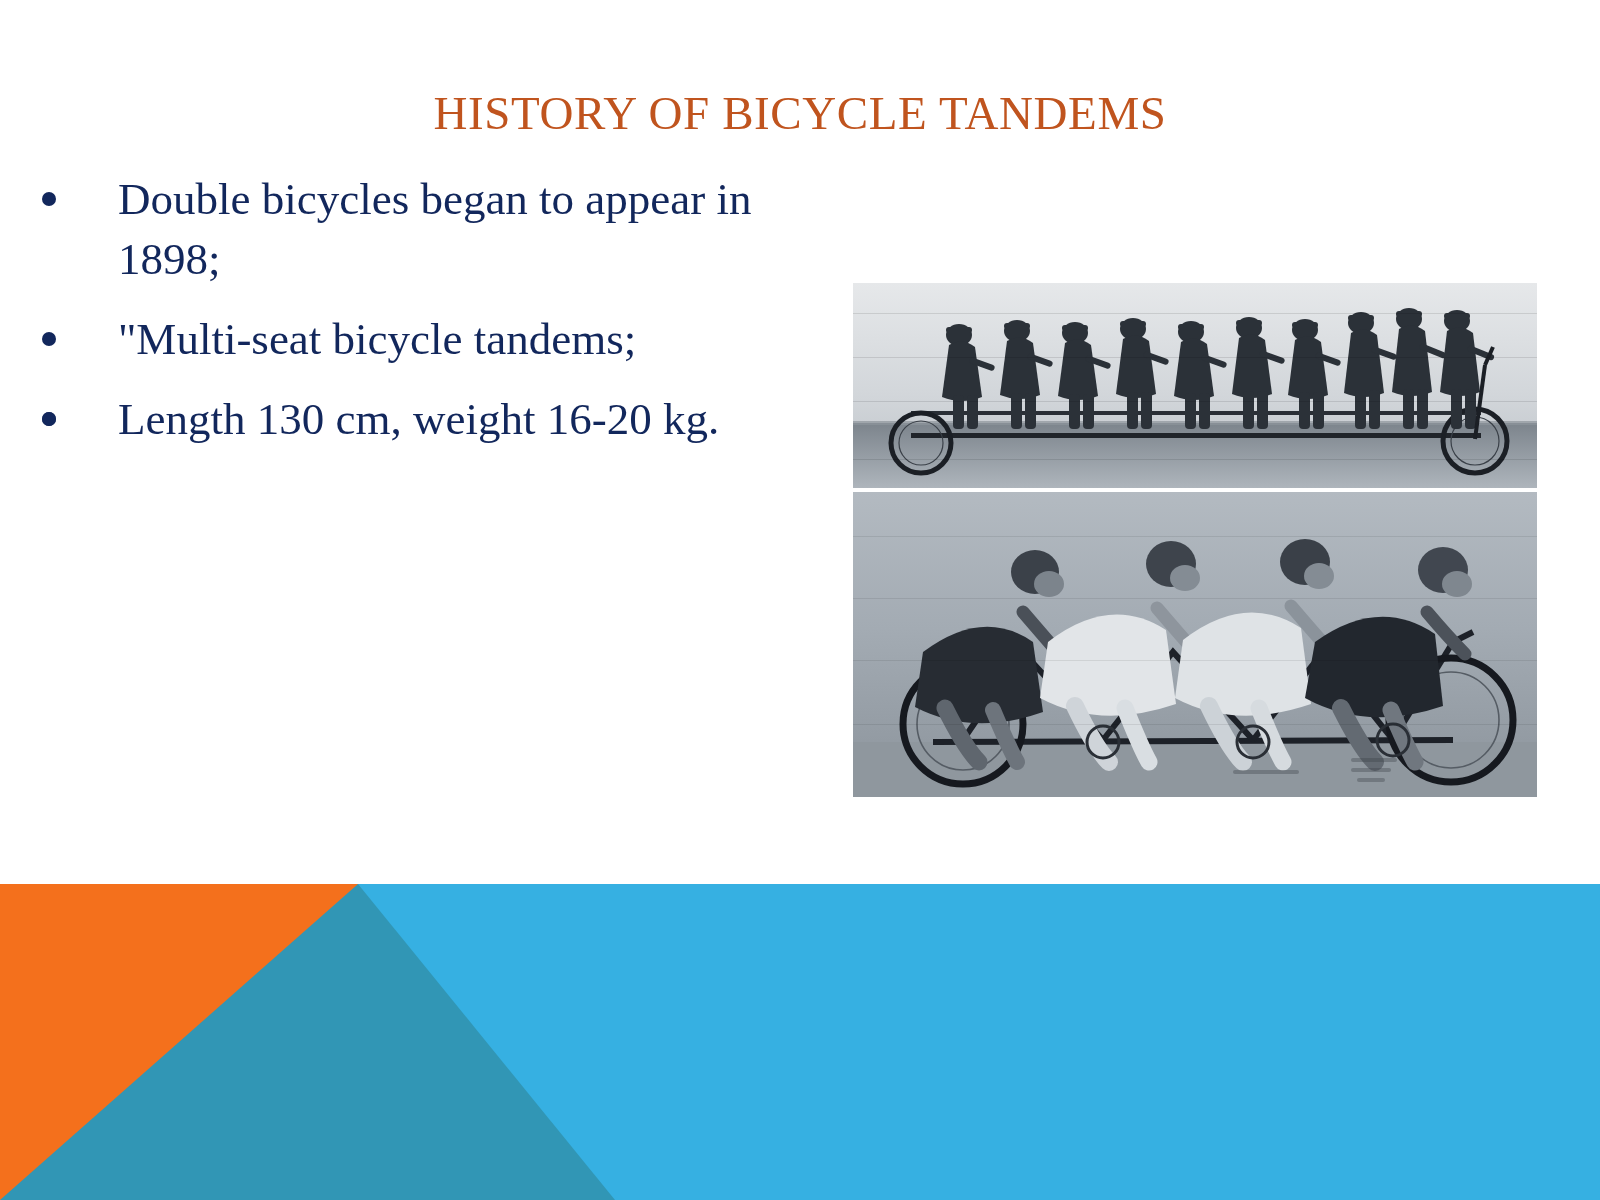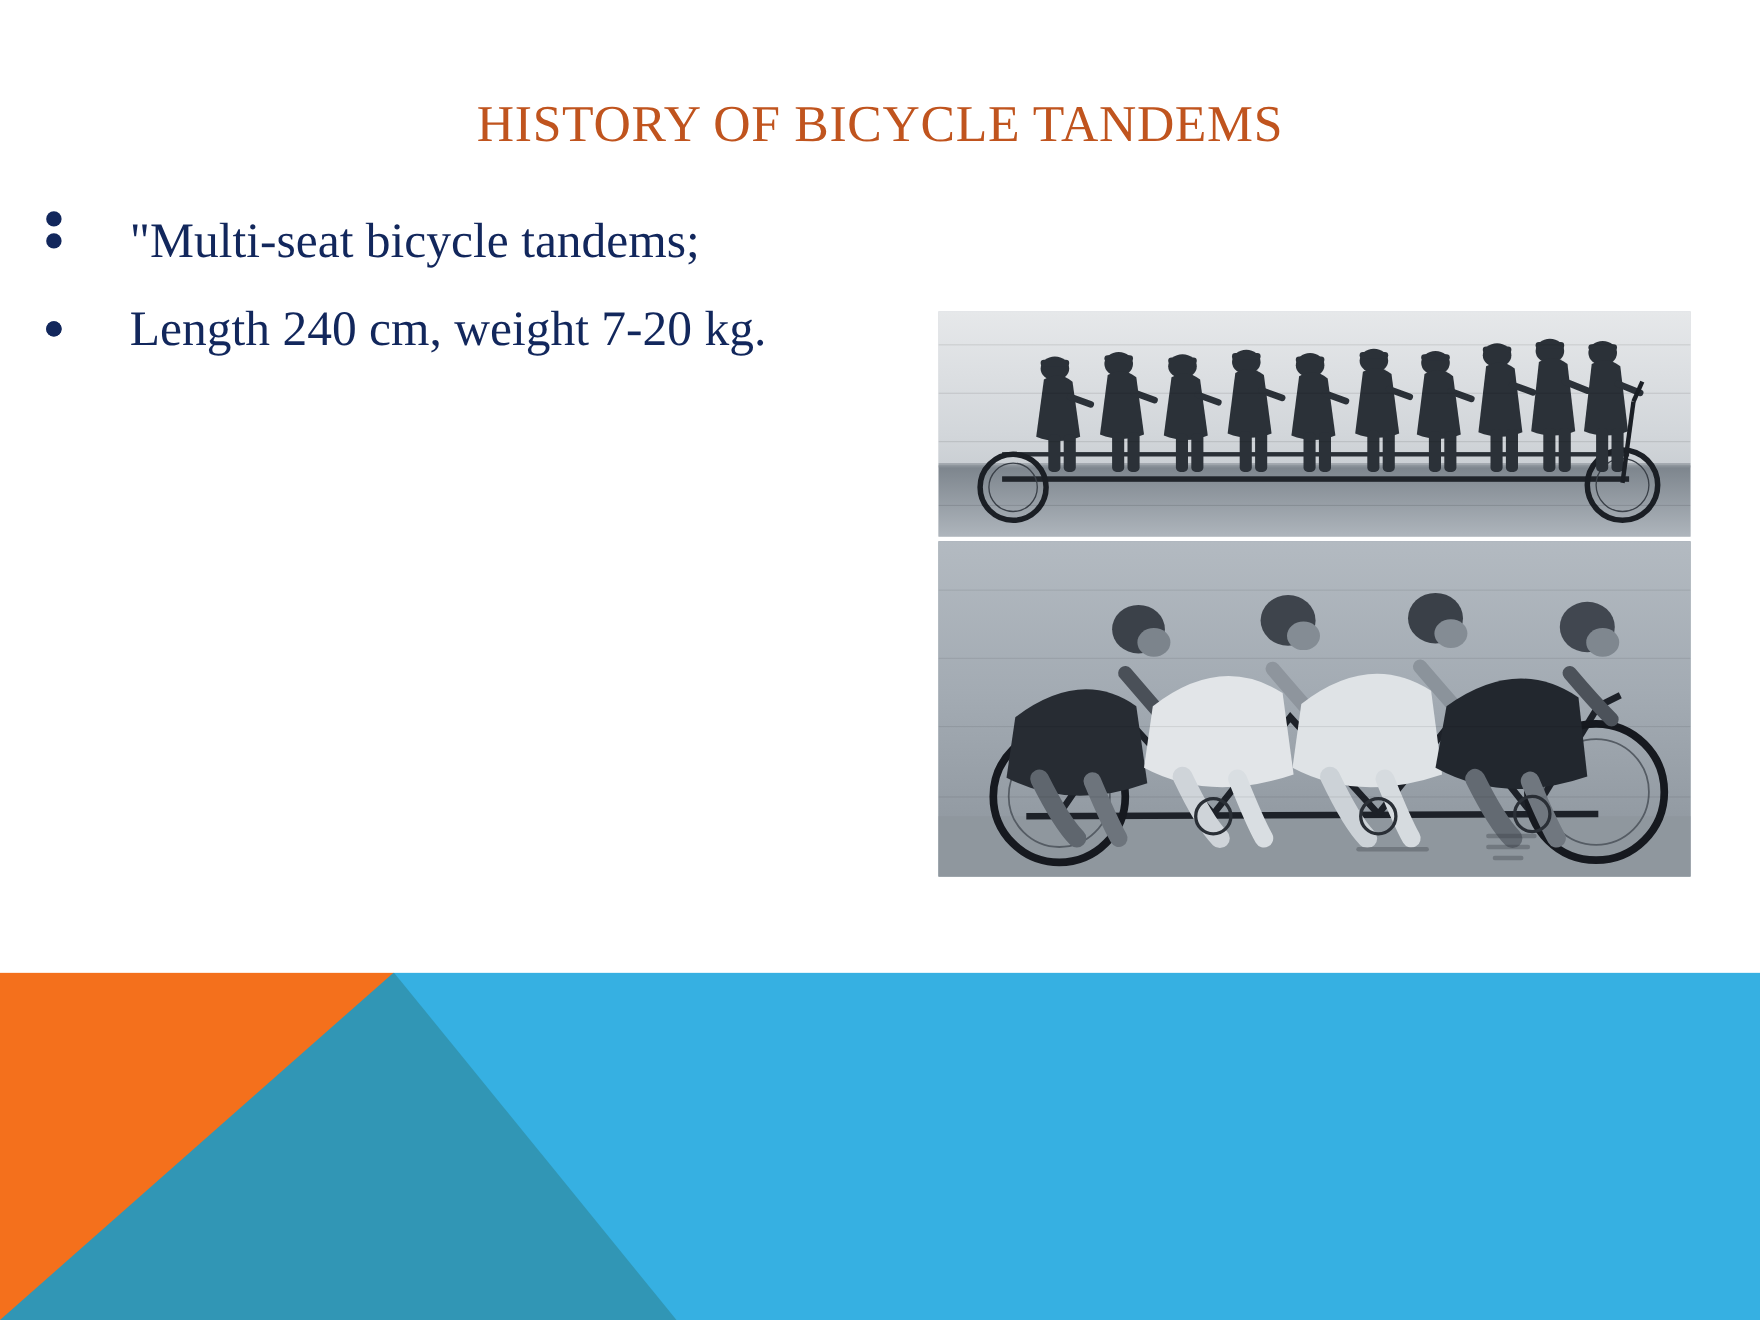--- a/index.html
+++ b/index.html
@@ -88,34 +88,35 @@
 <body>
 
 <div class="slide">
 
   <div class="slide-title">History of bicycle tandems</div>
 
   <div class="body-list">
 
     <div class="bullet-item">
       <span class="bullet-dot"></span>
+      <span class="bullet-text">Double bicycles began to appear in 1898;</span>
     </div>
 
     <div class="bullet-item">
       <span class="bullet-dot"></span>
       <span class="bullet-text">"Multi-seat bicycle tandems;</span>
     </div>
 
     <div class="bullet-item">
       <span class="bullet-dot"></span>
     </div>
 
     <div class="bullet-item">
       <span class="bullet-dot"></span>
-      <span class="bullet-text">Length 240 cm, weight 7-20 kg.</span>
+      <span class="bullet-text">Length 130 cm, weight 16-20 kg.</span>
     </div>
 
   </div>
 
   <div class="photo-stack">
 
     <div class="photo photo-top">
       <svg viewBox="0 0 684 205" preserveAspectRatio="none" aria-hidden="true">
         <defs>
           <linearGradient id="skyTop" x1="0" y1="0" x2="0" y2="1">

